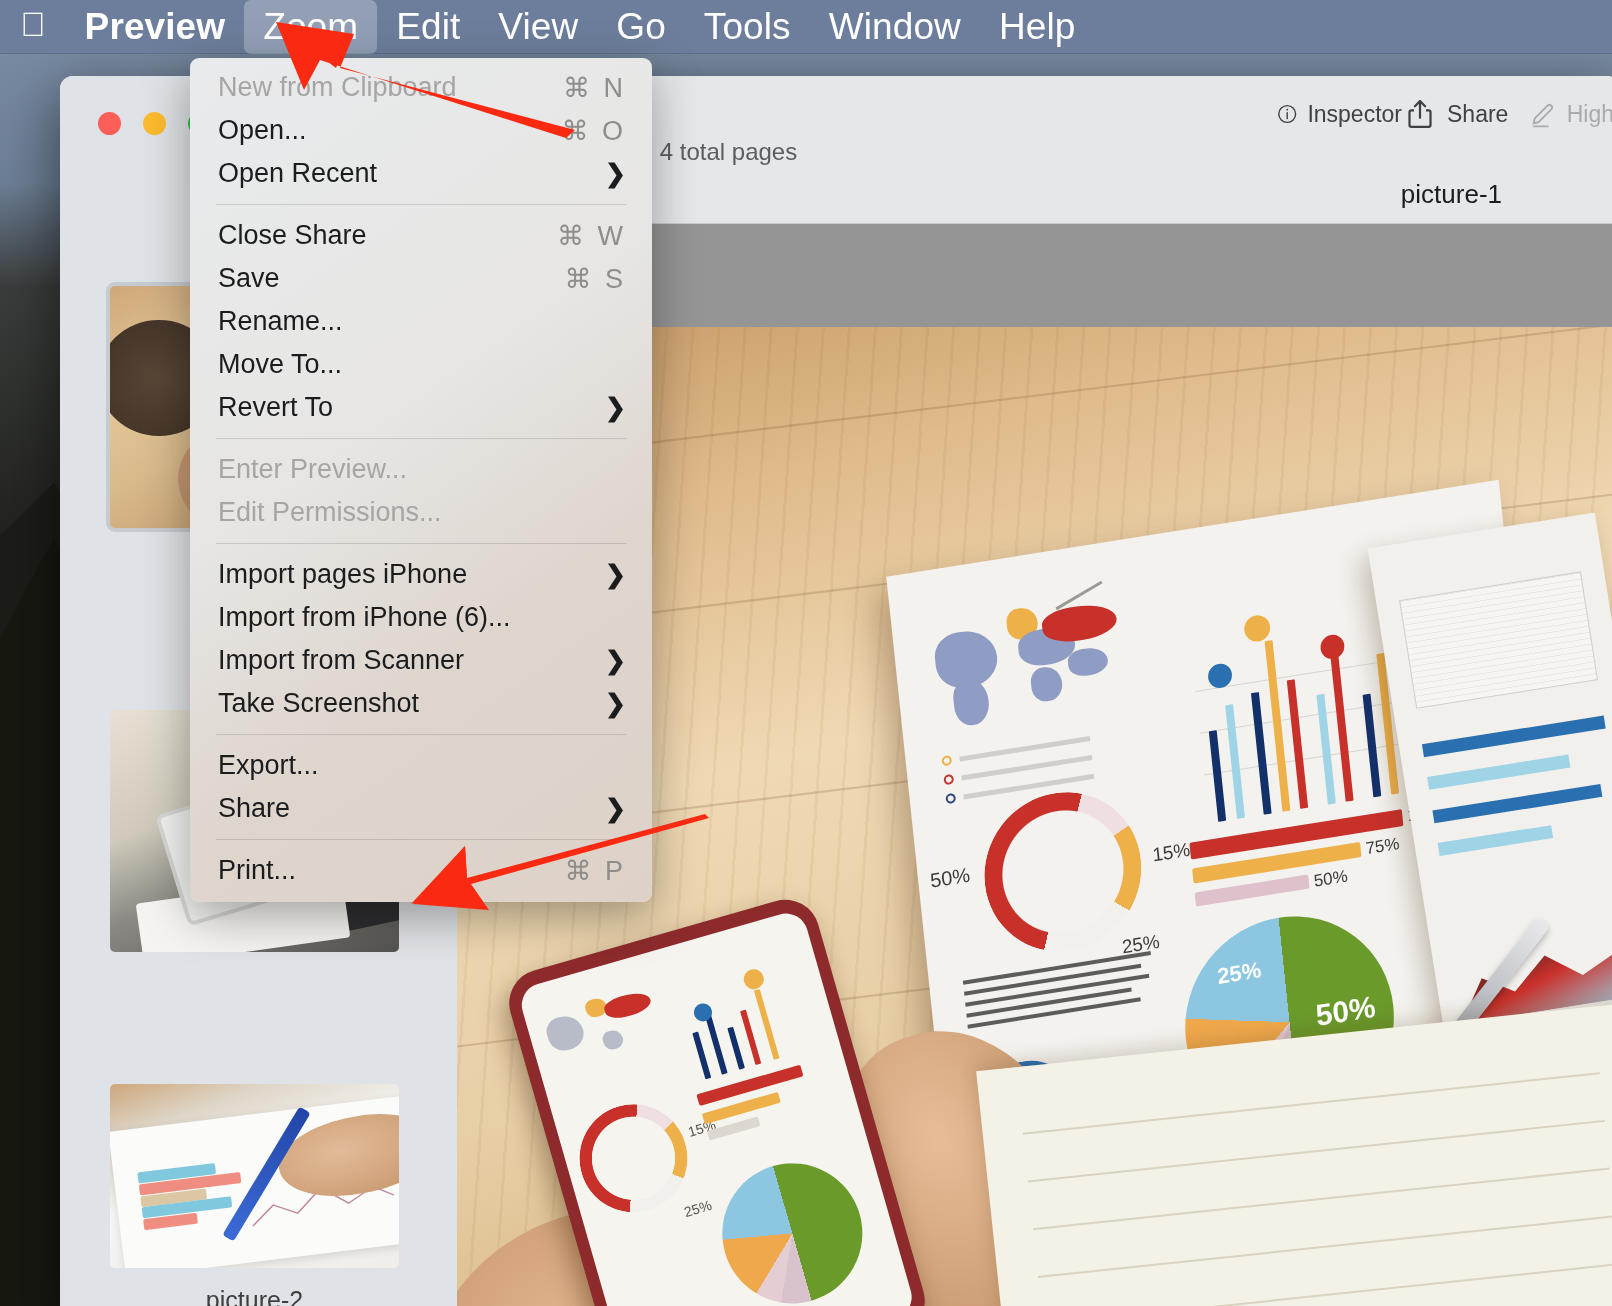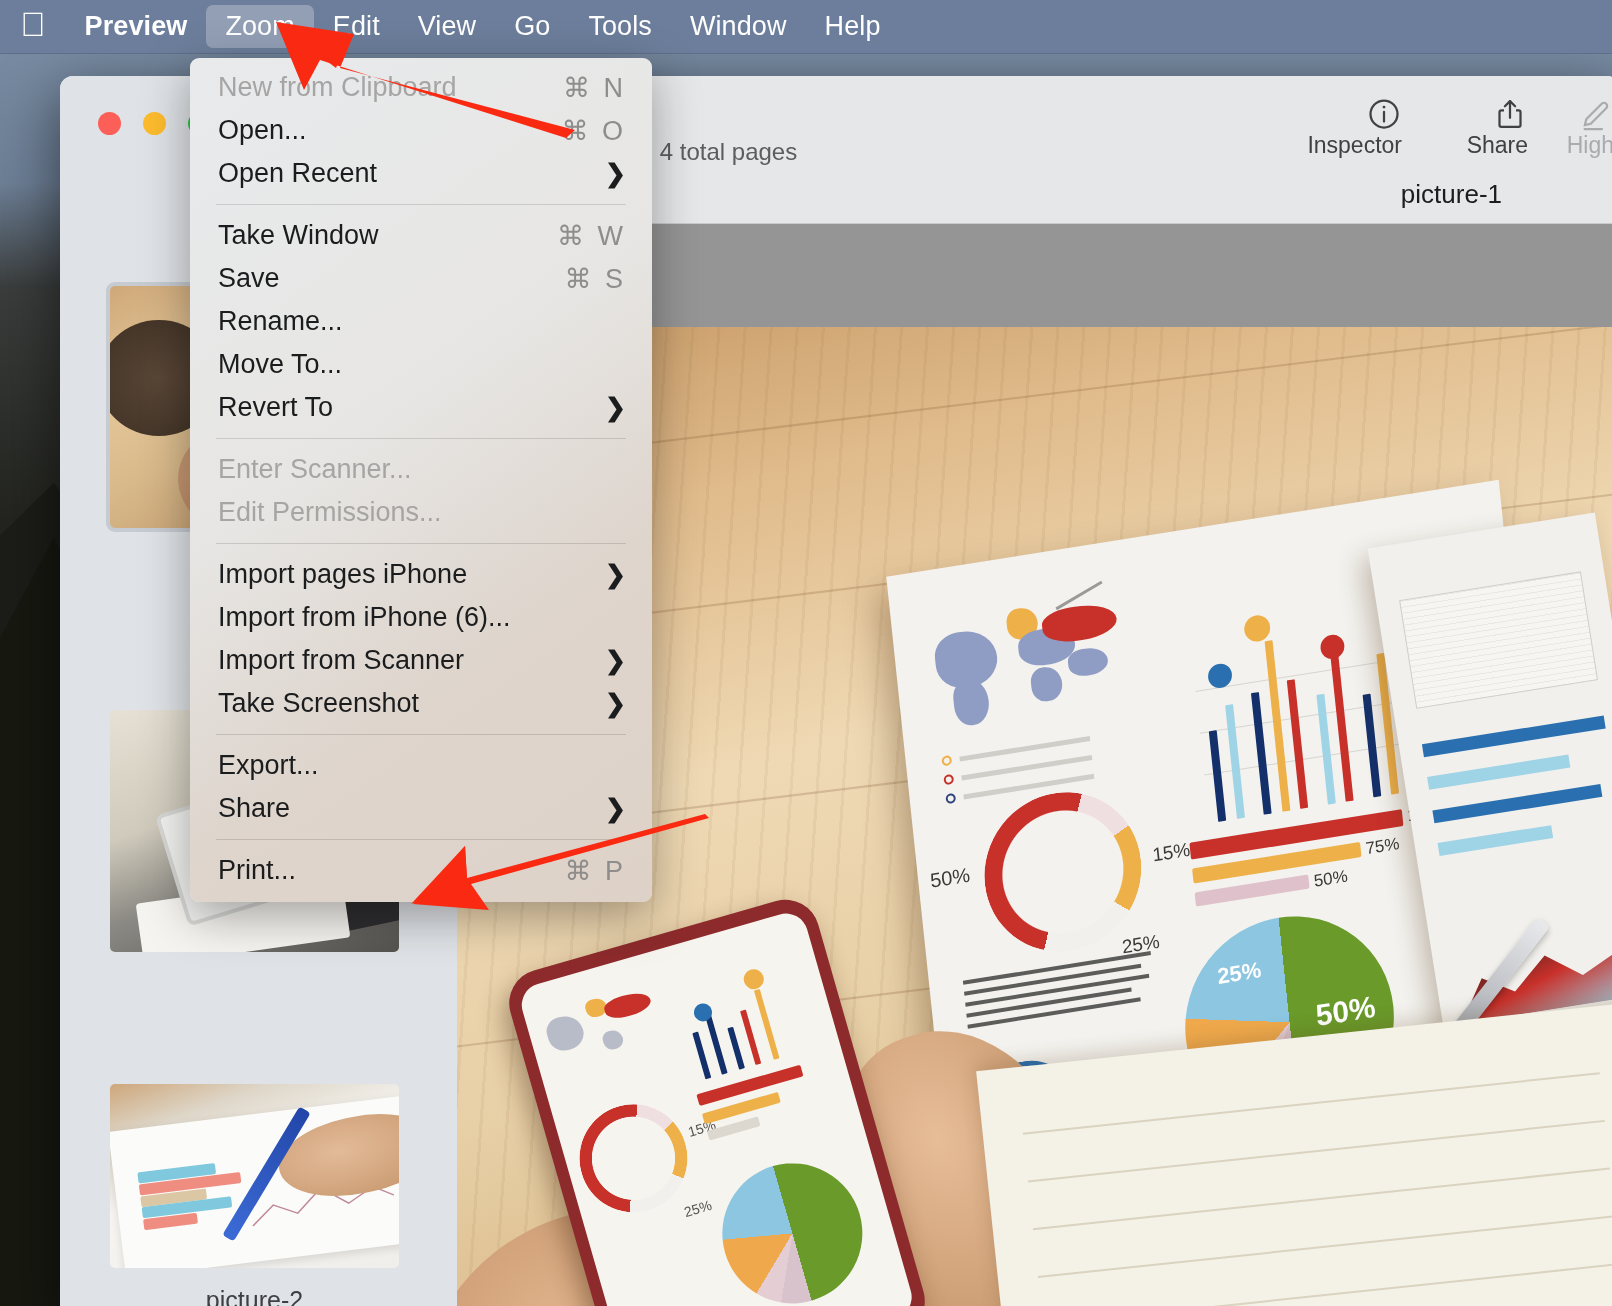--- a/index.html
+++ b/index.html
@@ -32,21 +32,21 @@
   #menubar {
     position: absolute; left: 0; top: 0; width: 1612px; height: 54px;
     background: #6c7e9b;
     border-bottom: 1px solid #5d6e8a;
     display: flex; align-items: center;
     padding-left: 6px;
     z-index: 60;
   }
   #menubar .mb-item {
     color: #ffffff;
-    font-size: 27px;
+    font-size: 37px;
     padding: 6px 19px;
     border-radius: 7px;
     white-space: nowrap;
     letter-spacing: .1px;
   }
   #menubar .apple {
     font-size: 34px; padding: 0 20px 6px 14px; line-height: 1;
   }
   #menubar .bold { font-weight: bold; }
   #menubar .active {
@@ -163,21 +163,21 @@
   #doc-sub {
     position: absolute; left: 52px; top: 62px;
     font-size: 24px; color: #5b5d60;
   }
   #toolbar {
     position: absolute; right: 6px; top: 10px;
     display: flex; align-items: flex-start; gap: 0;
   }
   .tb-btn {
     width: 126px;
-    display: flex; flex-direction: column; align-items: flex-end; 
+    display: flex; align-items: center; gap: 9px;
     padding-top: 10px;
   }
   .tb-btn .tb-label { font-size: 23px; color: #3f4143; }
   .tb-btn.disabled .tb-label { color: #a9abad; }
   .tb-zoom { width: 170px; }
   .tb-zoom .tb-icons { display: flex; gap: 32px; }
   #file-name {
     position: absolute; right: 118px; top: 103px;
     font-size: 26px; color: #1c1d1f;
   }
@@ -554,40 +554,40 @@
     <div class="mi">
       <span>Open...</span>
       <span class="sc">⌘ O</span>
     </div>
     <div class="mi">
       <span>Open Recent</span>
       <span class="chev">❯</span>
     </div>
     <div class="sep"></div>
     <div class="mi">
-      <span>Take Window</span>
+      <span>Close Share</span>
       <span class="sc">⌘ W</span>
     </div>
     <div class="mi">
       <span>Save</span>
       <span class="sc">⌘ S</span>
     </div>
     <div class="mi">
       <span>Rename...</span>
     </div>
     <div class="mi">
       <span>Move To...</span>
     </div>
     <div class="mi">
       <span>Revert To</span>
       <span class="chev">❯</span>
     </div>
     <div class="sep"></div>
     <div class="mi disabled">
-      <span>Enter Scanner...</span>
+      <span>Enter Preview...</span>
     </div>
     <div class="mi disabled">
       <span>Edit Permissions...</span>
     </div>
     <div class="sep"></div>
     <div class="mi">
       <span>Import pages iPhone</span>
       <span class="chev">❯</span>
     </div>
     <div class="mi">

